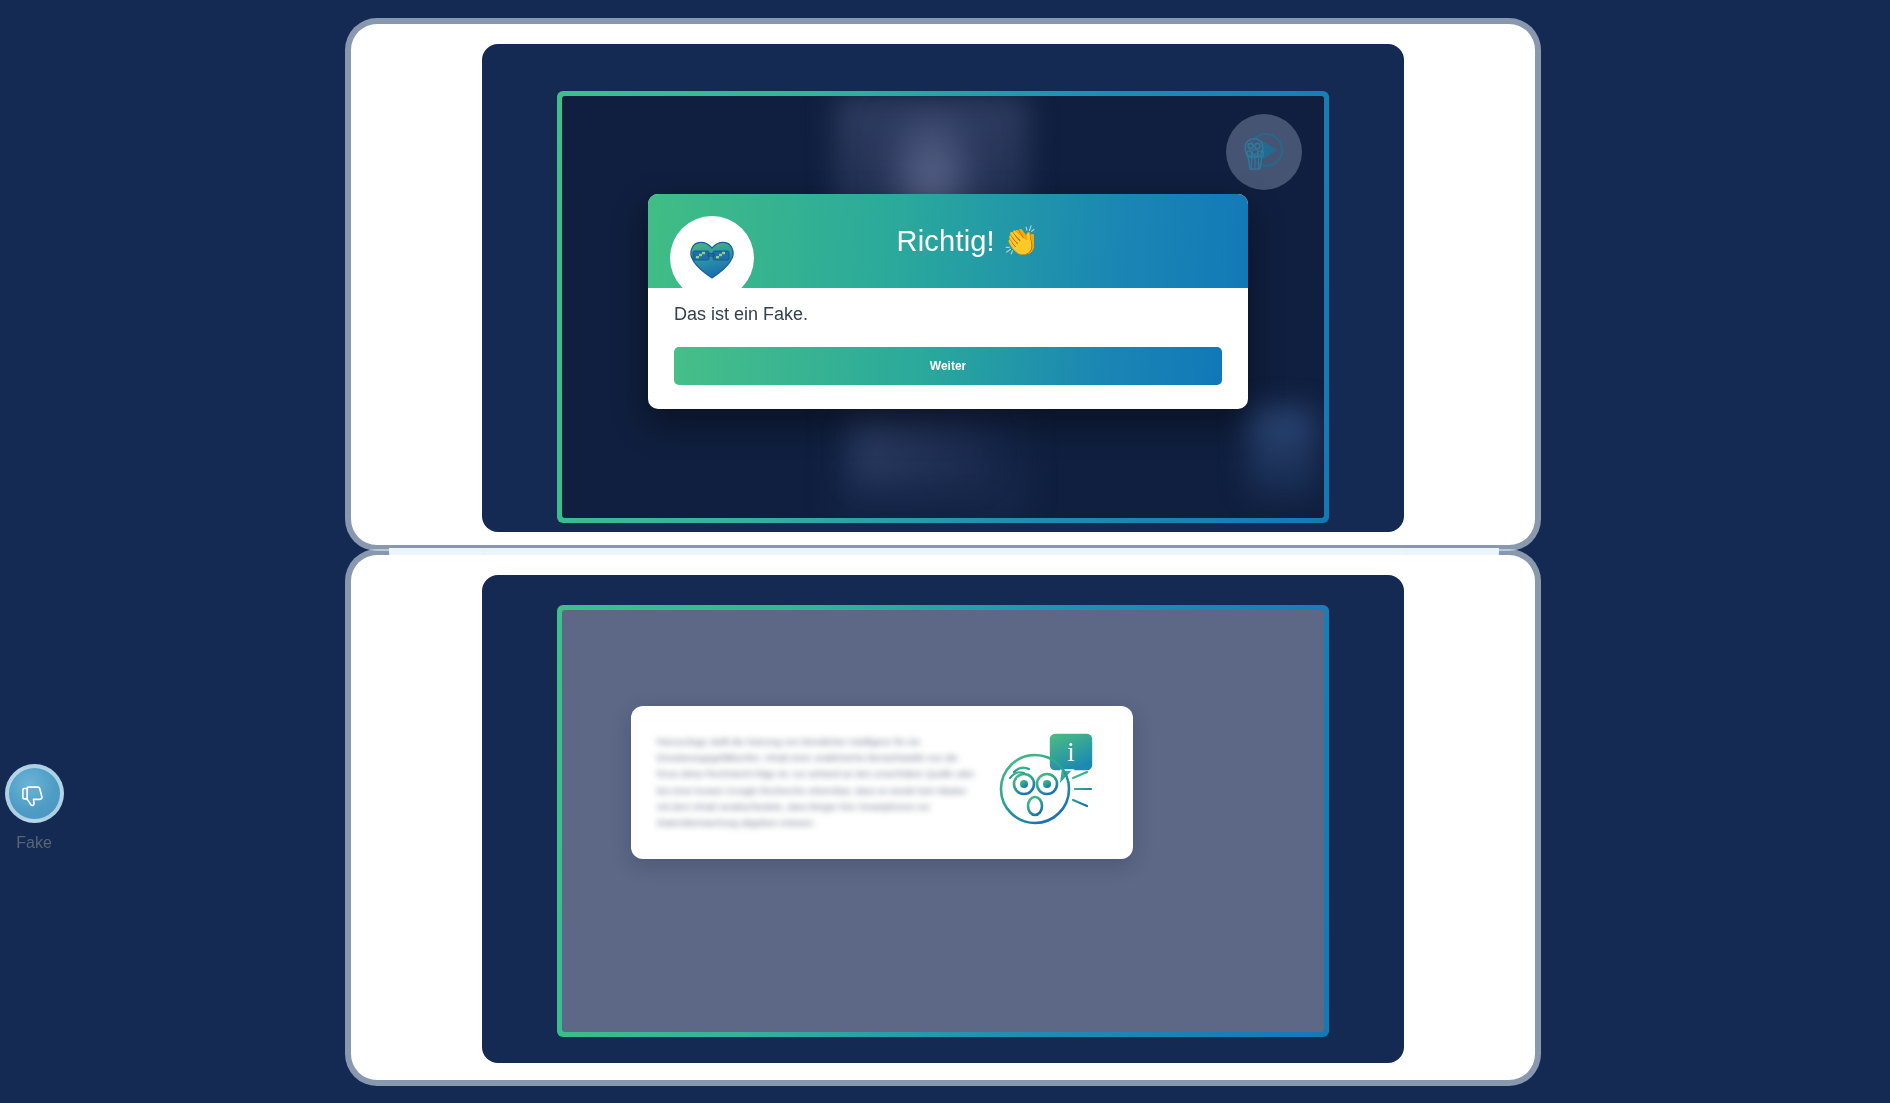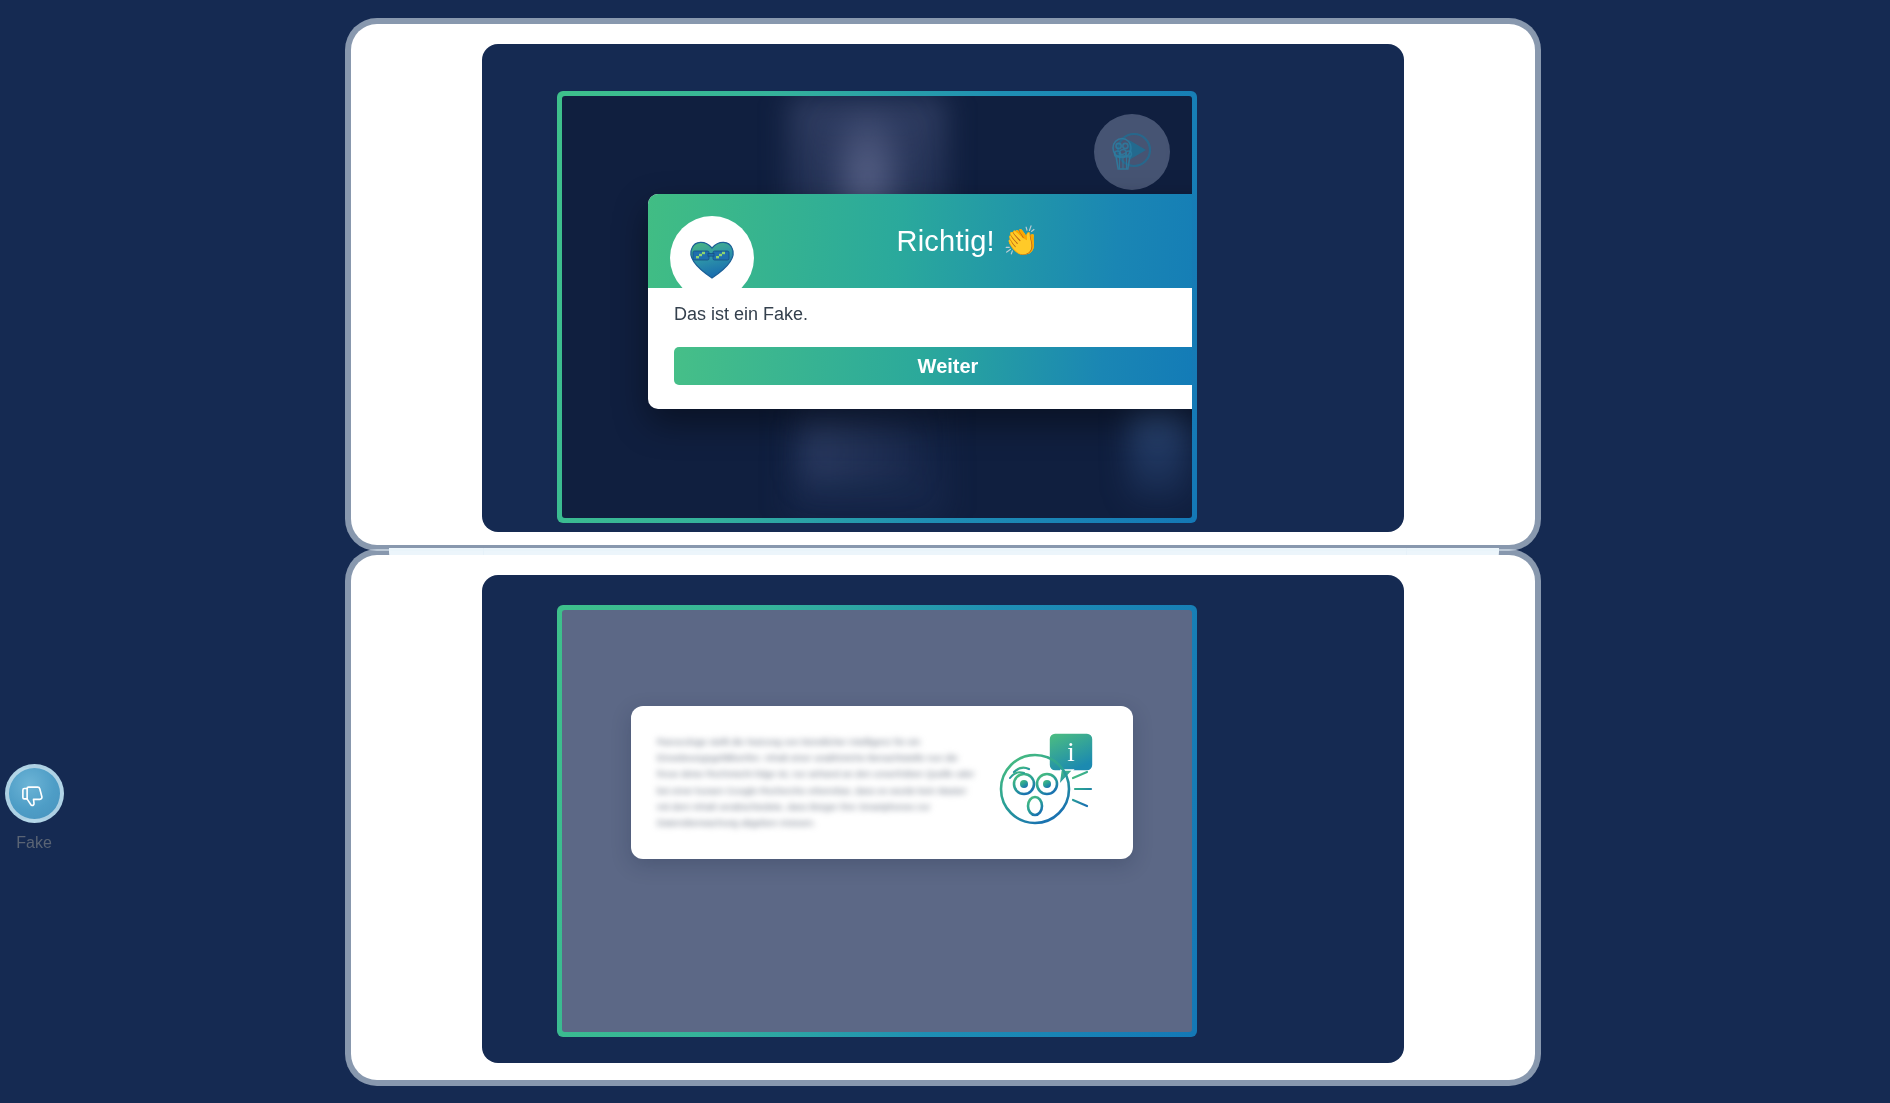--- a/index.html
+++ b/index.html
@@ -65,21 +65,21 @@
     background: #152a52;
     border-radius: 16px;
   }
   #screen-bezel-top { top: 20px; height: 488px; }
   #screen-bezel-bottom { top: 20px; height: 488px; }
 
   .screen-gradient-border {
     position: absolute;
     left: 75px;
     top: 47px;
-    width: 640px;
+    width: 772px;
     height: 432px;
     border-radius: 6px;
     padding: 5px;
     background: linear-gradient(100deg, #3ec08b 0%, #35b39a 30%, #1f8fb4 62%, #1478b6 100%);
   }
   #screen-bezel-bottom .screen-gradient-border { top: 30px; height: 432px; }
 
   .screen-inner {
     position: relative;
     width: 100%;
@@ -173,21 +173,21 @@
     margin-bottom: 22px;
   }
   #feedback-continue-button {
     display: block;
     width: 100%;
     border: none;
     cursor: pointer;
     height: 38px;
     border-radius: 5px;
     color: #ffffff;
-    font-size: 20px;
+    font-size: 12px;
     font-weight: 700;
     font-family: "Liberation Sans", sans-serif;
     background: linear-gradient(95deg, #46bf88 0%, #2ba99b 45%, #1a86b4 78%, #1178b8 100%);
   }
 
   
   #screen-content-bottom { background: #5c6886; }
 
   #statement-card {
     position: absolute;

